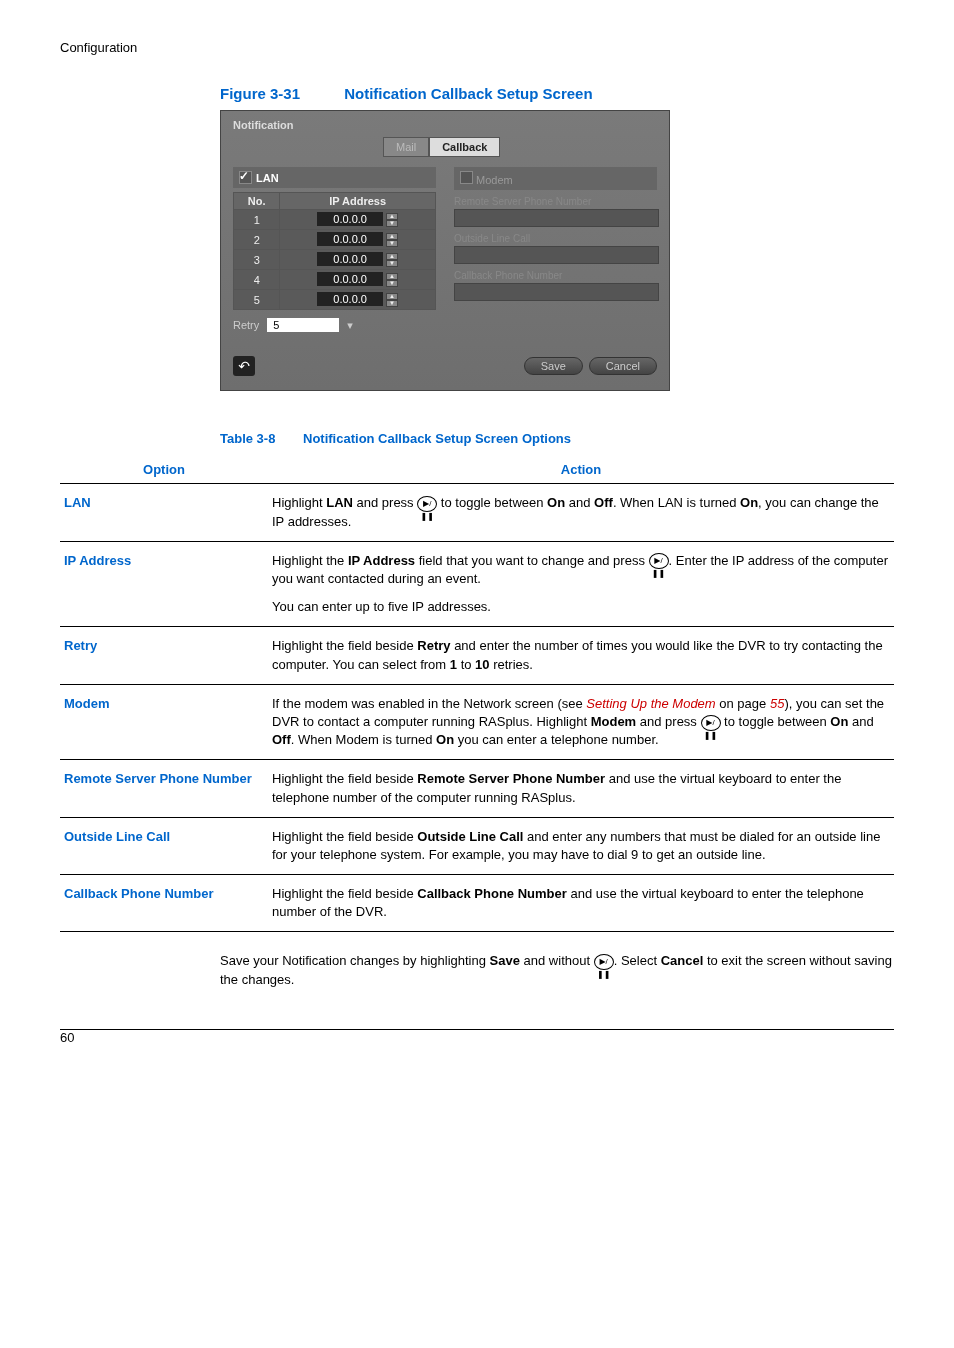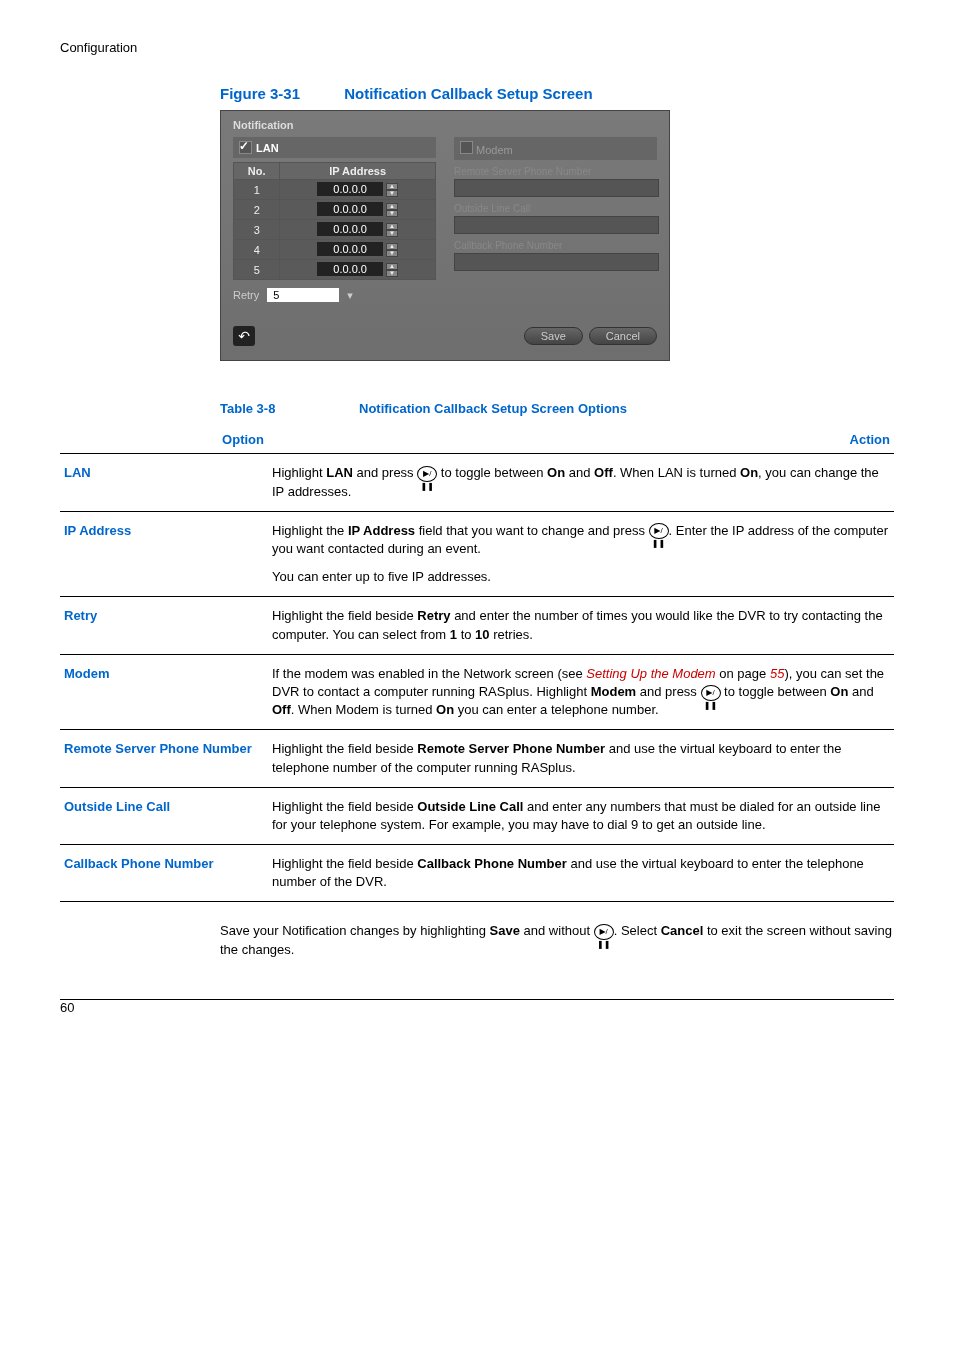--- a/index.html
+++ b/index.html
@@ -190,29 +190,29 @@
     border-radius: 10px;
     font-size: 11px;
   }
 
   .table-caption {
     color: #0066cc;
     font-weight: bold;
     font-size: 13px;
     margin: 40px 0 10px 160px;
   }
-  .table-caption .tbl-label { margin-right: 80px; }
+  .table-caption .tbl-label { margin-right: 24px; }
 
   table.options {
     width: 100%;
     border-collapse: collapse;
     font-size: 13px;
   }
   table.options th {
-    text-align: right;
+    text-align: center;
     color: #0066cc;
     font-weight: bold;
     border-bottom: 1px solid #000;
     padding: 6px 4px;
   }
   table.options td {
     border-bottom: 1px solid #000;
     padding: 10px 4px;
     vertical-align: top;
     line-height: 1.4;
@@ -252,20 +252,24 @@
 
 <div class="section-header">Configuration</div>
 
 <div class="figure-caption">
   <span class="fig-label">Figure 3-31</span>
   <span>Notification Callback Setup Screen</span>
 </div>
 
 <div class="screenshot">
   <div class="title">Notification</div>
+  <div class="tabs">
+    <div class="tab">Mail</div>
+    <div class="tab active">Callback</div>
+  </div>
   <div class="cols">
     <div class="col">
       <div class="lan-header">
         <span class="checkbox checked"></span>
         <span>LAN</span>
       </div>
       <table class="ip-table">
         <tbody>
             <tr>
           <th>No.</th>

